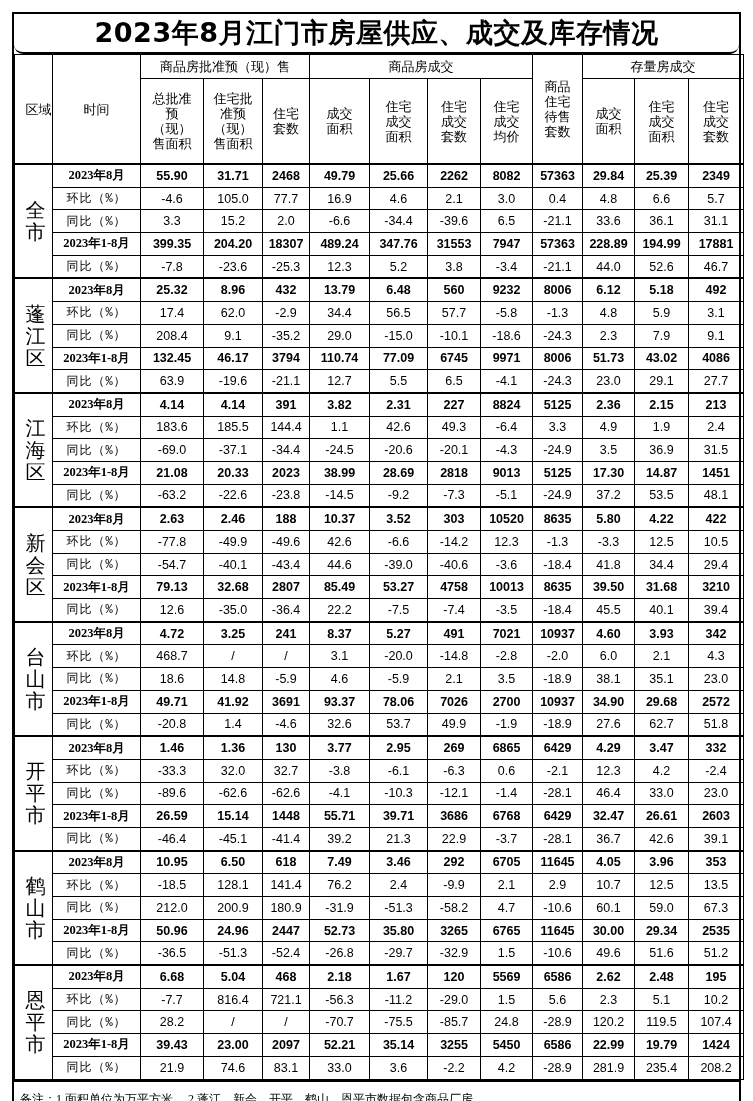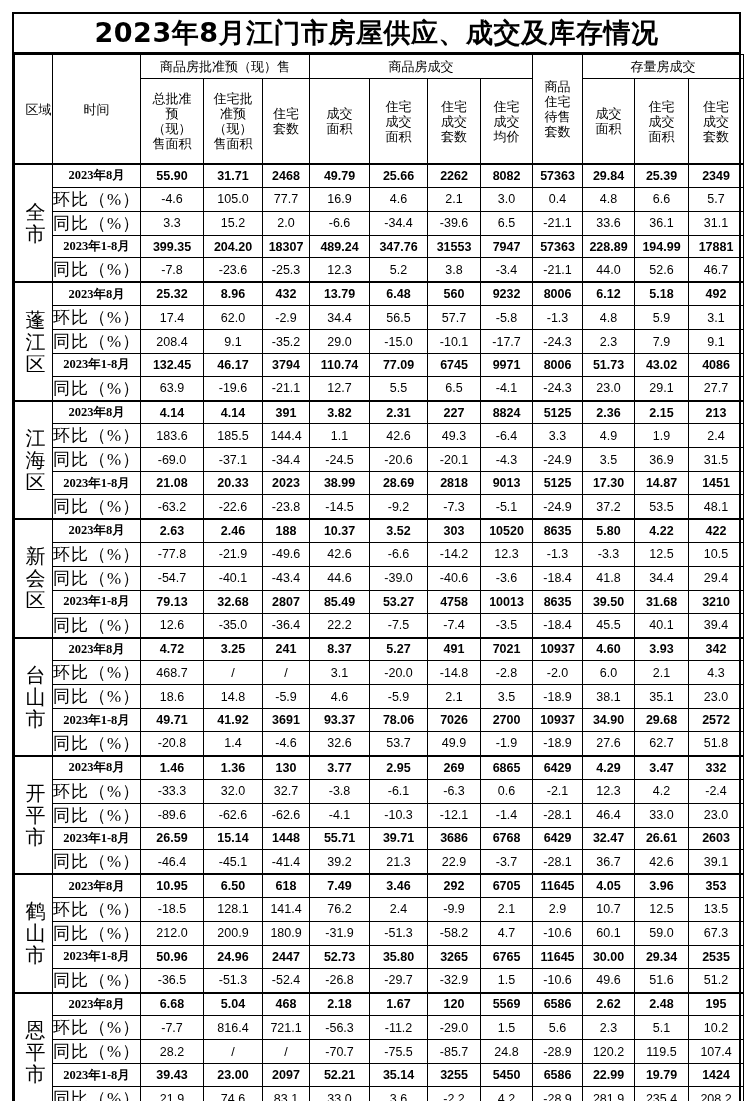--- a/index.html
+++ b/index.html
@@ -2,33 +2,33 @@
 <html><head>
 <meta charset="utf-8">
 <style>
   html,body{margin:0;padding:0;background:#ffffff;}
   body{width:753px;height:1101px;position:relative;overflow:hidden;
        font-family:"Liberation Sans","DejaVu Sans",sans-serif;color:#000;}
   #sheet{position:absolute;left:12px;top:12px;width:729px;
          border:2px solid #000;box-sizing:border-box;}
   .title{height:38px;line-height:38px;text-align:center;font-weight:bold;
          font-size:27px;letter-spacing:0.5px;border-bottom:2px solid #000;
-         font-family:"DejaVu Sans","Liberation Sans",sans-serif;}
+         font-family:"DejaVu Sans","Liberation Sans",sans-serif;border-radius:9px;}
   table{border-collapse:collapse;width:100%;table-layout:fixed;}
   td,th{border:1px solid #000;padding:0;text-align:center;vertical-align:middle;
         font-weight:normal;overflow:hidden;white-space:nowrap;}
   thead th{font-size:13px;line-height:15px;
            font-family:"DejaVu Sans","Liberation Sans",sans-serif;}
   thead tr.h1 th{height:23px;}
   thead tr.h2 th{height:55px;white-space:normal;}
   tbody td{height:21.7px;font-size:12.5px;}
   td.region{font-size:20px;line-height:22px;white-space:normal;
             font-family:"DejaVu Sans","Liberation Sans",sans-serif;}
   td.period{font-family:"Liberation Serif","DejaVu Serif",serif;font-weight:bold;font-size:12.5px;}
-  td.label{font-size:17px;font-family:Liberation Serif, serif;letter-spacing:1px;}
+  td.label{font-size:12px;font-family:Liberation Mono, monospace;letter-spacing:1px;}
   tr.bold td.val{font-weight:bold;}
   tr.blockstart td{border-top:2px solid #000;}
   .notes{border-top:2px solid #000;height:34px;line-height:34px;padding-left:6px;
          font-size:12px;font-family:"Liberation Serif","DejaVu Serif",serif;}
   .vt{display:inline-block;width:16px;word-break:break-all;}
 </style>
 </head>
 <body>
 
 <div id="sheet">
@@ -173,21 +173,21 @@
           <td class="val">3.1</td>
         </tr>
         <tr>
           <td class="label">同比（%）</td>
           <td class="val">208.4</td>
           <td class="val">9.1</td>
           <td class="val">-35.2</td>
           <td class="val">29.0</td>
           <td class="val">-15.0</td>
           <td class="val">-10.1</td>
-          <td class="val">-17.7</td>
+          <td class="val">-18.6</td>
           <td class="val">-24.3</td>
           <td class="val">2.3</td>
           <td class="val">7.9</td>
           <td class="val">9.1</td>
         </tr>
         <tr class="bold">
           <td class="period">2023年1-8月</td>
           <td class="val">132.45</td>
           <td class="val">46.17</td>
           <td class="val">3794</td>
@@ -296,21 +296,21 @@
           <td class="val">303</td>
           <td class="val">10520</td>
           <td class="val">8635</td>
           <td class="val">5.80</td>
           <td class="val">4.22</td>
           <td class="val">422</td>
         </tr>
         <tr>
           <td class="label">环比（%）</td>
           <td class="val">-77.8</td>
-          <td class="val">-21.9</td>
+          <td class="val">-49.9</td>
           <td class="val">-49.6</td>
           <td class="val">42.6</td>
           <td class="val">-6.6</td>
           <td class="val">-14.2</td>
           <td class="val">12.3</td>
           <td class="val">-1.3</td>
           <td class="val">-3.3</td>
           <td class="val">12.5</td>
           <td class="val">10.5</td>
         </tr>

